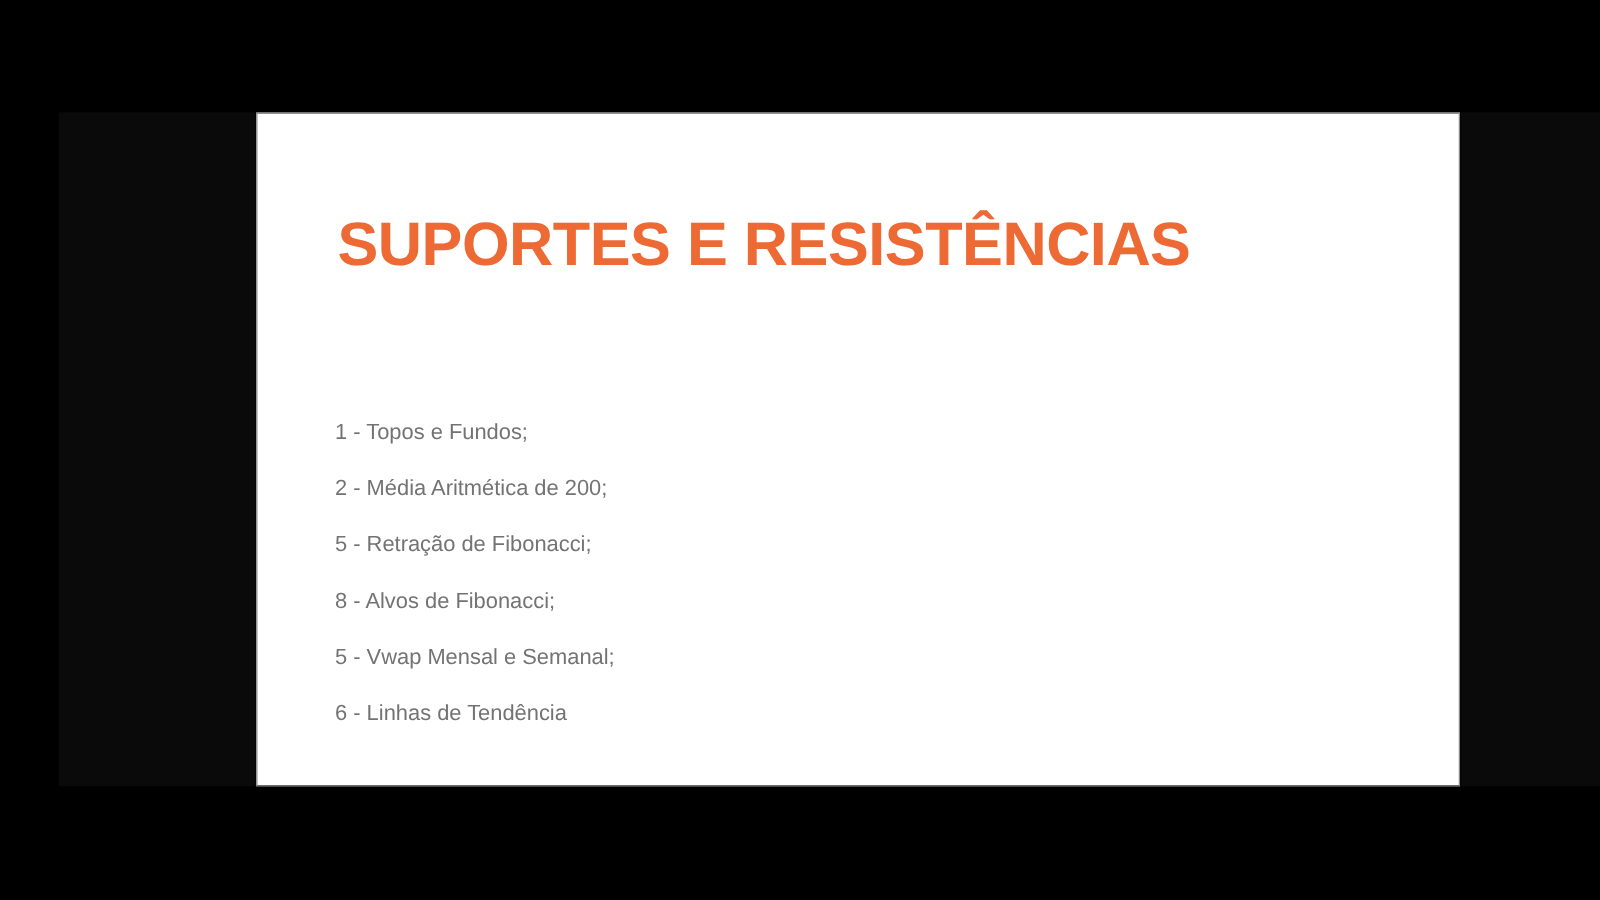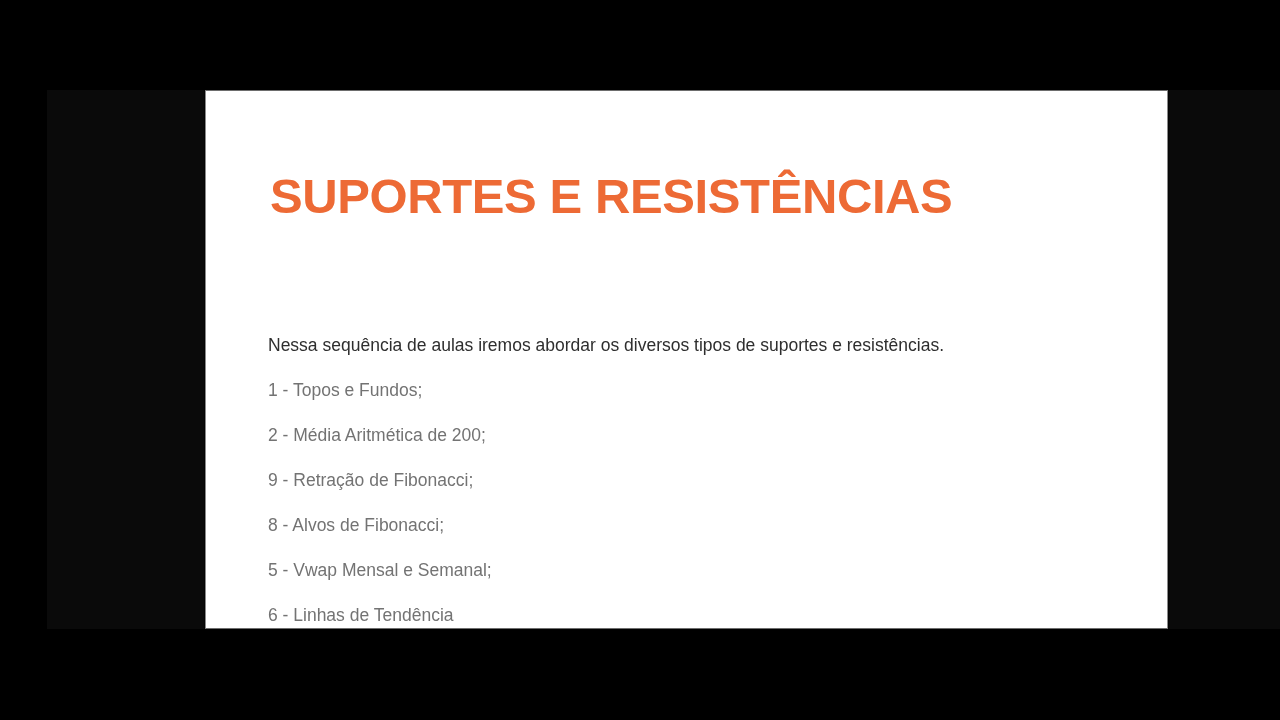--- a/index.html
+++ b/index.html
@@ -91,27 +91,26 @@
   <div class="band band-bottom"></div>
   <div class="band band-left"></div>
   <div class="band band-right"></div>
 
   <div id="slide">
 
     <h1 id="slide-title">SUPORTES E RESISTÊNCIAS</h1>
 
     <div id="slide-body">
 
-      <p class="body-line intro">Nessa sequência de aulas iremos abordar os diversos tipos de suportes e resistências.</p>
 
       <p class="body-line item">1 - Topos e Fundos;</p>
 
       <p class="body-line item">2 - Média Aritmética de 200;</p>
 
-      <p class="body-line item">9 - Retração de Fibonacci;</p>
+      <p class="body-line item">5 - Retração de Fibonacci;</p>
 
       <p class="body-line item">8 - Alvos de Fibonacci;</p>
 
       <p class="body-line item">5 - Vwap Mensal e Semanal;</p>
 
       <p class="body-line item">6 - Linhas de Tendência</p>
 
     </div>
   </div>
 </div>

